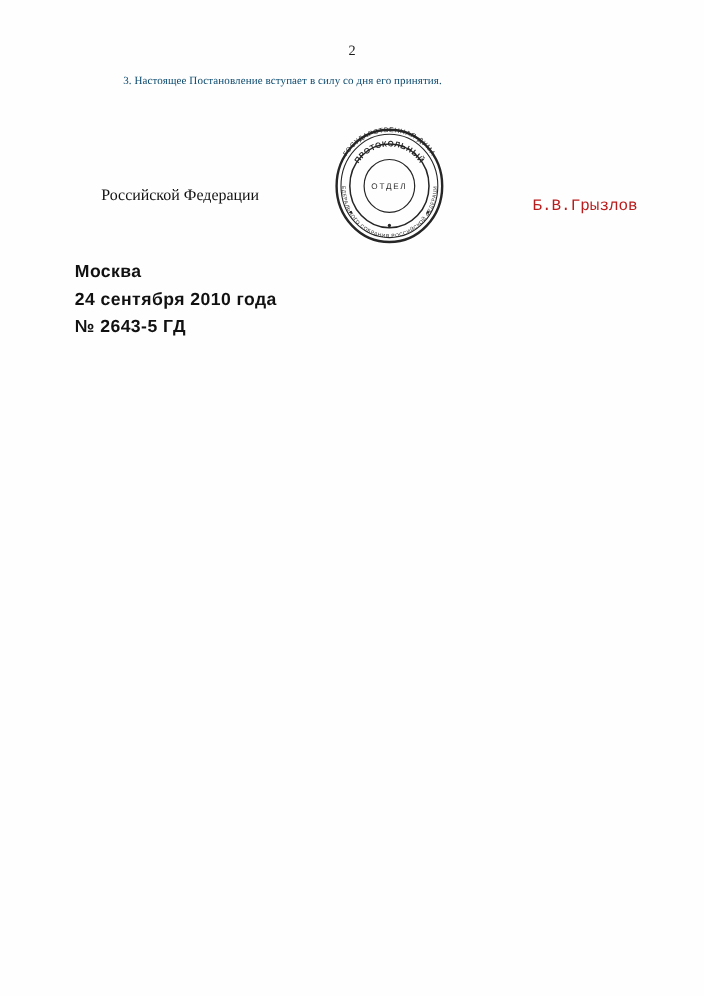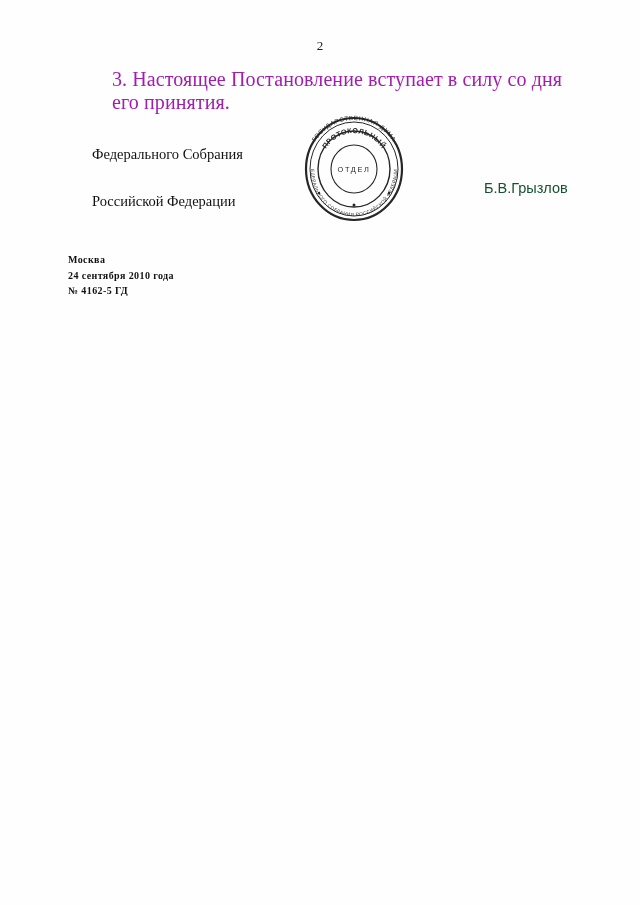--- a/index.html
+++ b/index.html
@@ -30,53 +30,53 @@
     text-align: center;
     font-size: 13px;
     font-family: "Liberation Serif", serif;
     color: #1a1a1a;
   }
   .clause {
     position: absolute;
     top: 68px;
     left: 112px;
     width: 460px;
-    font-size: 20px;
+    font-size: 10px;
     font-family: "Liberation Serif", serif;
     letter-spacing: 0.1px;
-    color: #a21caf;
+    color: #0c4a6e;
   }
   .signature-block {
     position: absolute;
     top: 143px;
     left: 68px;
     width: 300px;
     font-size: 14.5px;
     line-height: 1.58;
     font-family: "Liberation Serif", serif;
     color: #111;
   }
   .signature-block .line1 { display: block; }
   .signature-block .line2 { display: block; padding-left: 24px; }
   .signature-block .line3 { display: block; padding-left: 24px; margin-top: 24px; }
   .signer-name {
     position: absolute;
     top: 180px;
     left: 484px;
     font-size: 14.5px;
-    font-family: Liberation Sans, sans-serif;
-    color: #14532d;
+    font-family: Liberation Mono, monospace;
+    color: #b91c1c;
     white-space: nowrap;
   }
   .meta-block {
     position: absolute;
-    top: 252px;
+    top: 236px;
     left: 68px;
-    font-family: Liberation Serif, serif;
-    font-size: 10px;
+    font-family: Liberation Sans, sans-serif;
+    font-size: 16px;
     line-height: 1.55;
     color: #111;
     font-weight: 700;
   }
   .meta-block span { display: block; letter-spacing: 0.4px; }
 
   
   .stamp {
     position: absolute;
     left: 295px;
@@ -94,21 +94,20 @@
 </head>
 <body>
 
 <div class="page">
 
   <div class="page-number">2</div>
 
   <div class="clause">3. Настоящее Постановление вступает в силу со дня его принятия.</div>
 
   <div class="signature-block">
-    <span class="line2">Федерального Собрания</span>
     <span class="line3">Российской Федерации</span>
   </div>
 
   <div class="signer-name">Б.В.Грызлов</div>
 
   <div class="stamp">
     <svg width="118" height="110" viewBox="0 0 118 110" xmlns="http://www.w3.org/2000/svg">
       <defs>
         <path id="arcTop" d="M 12,57 A 47,50 0 0 1 106,57" fill="none"></path>
         <path id="arcBottom" d="M 16,57 A 43,46 0 0 0 102,57" fill="none"></path>
@@ -133,16 +132,16 @@
 
       <circle cx="59" cy="92" r="1.5" fill="#141414"></circle>
       <circle cx="24" cy="80" r="1.2" fill="#141414"></circle>
       <circle cx="94" cy="80" r="1.2" fill="#141414"></circle>
     </svg>
   </div>
 
   <div class="meta-block">
     <span>Москва</span>
     <span>24 сентября 2010 года</span>
-    <span>№ 4162-5 ГД</span>
+    <span>№ 2643-5 ГД</span>
   </div>
 
 </div>
 
 </body></html>

